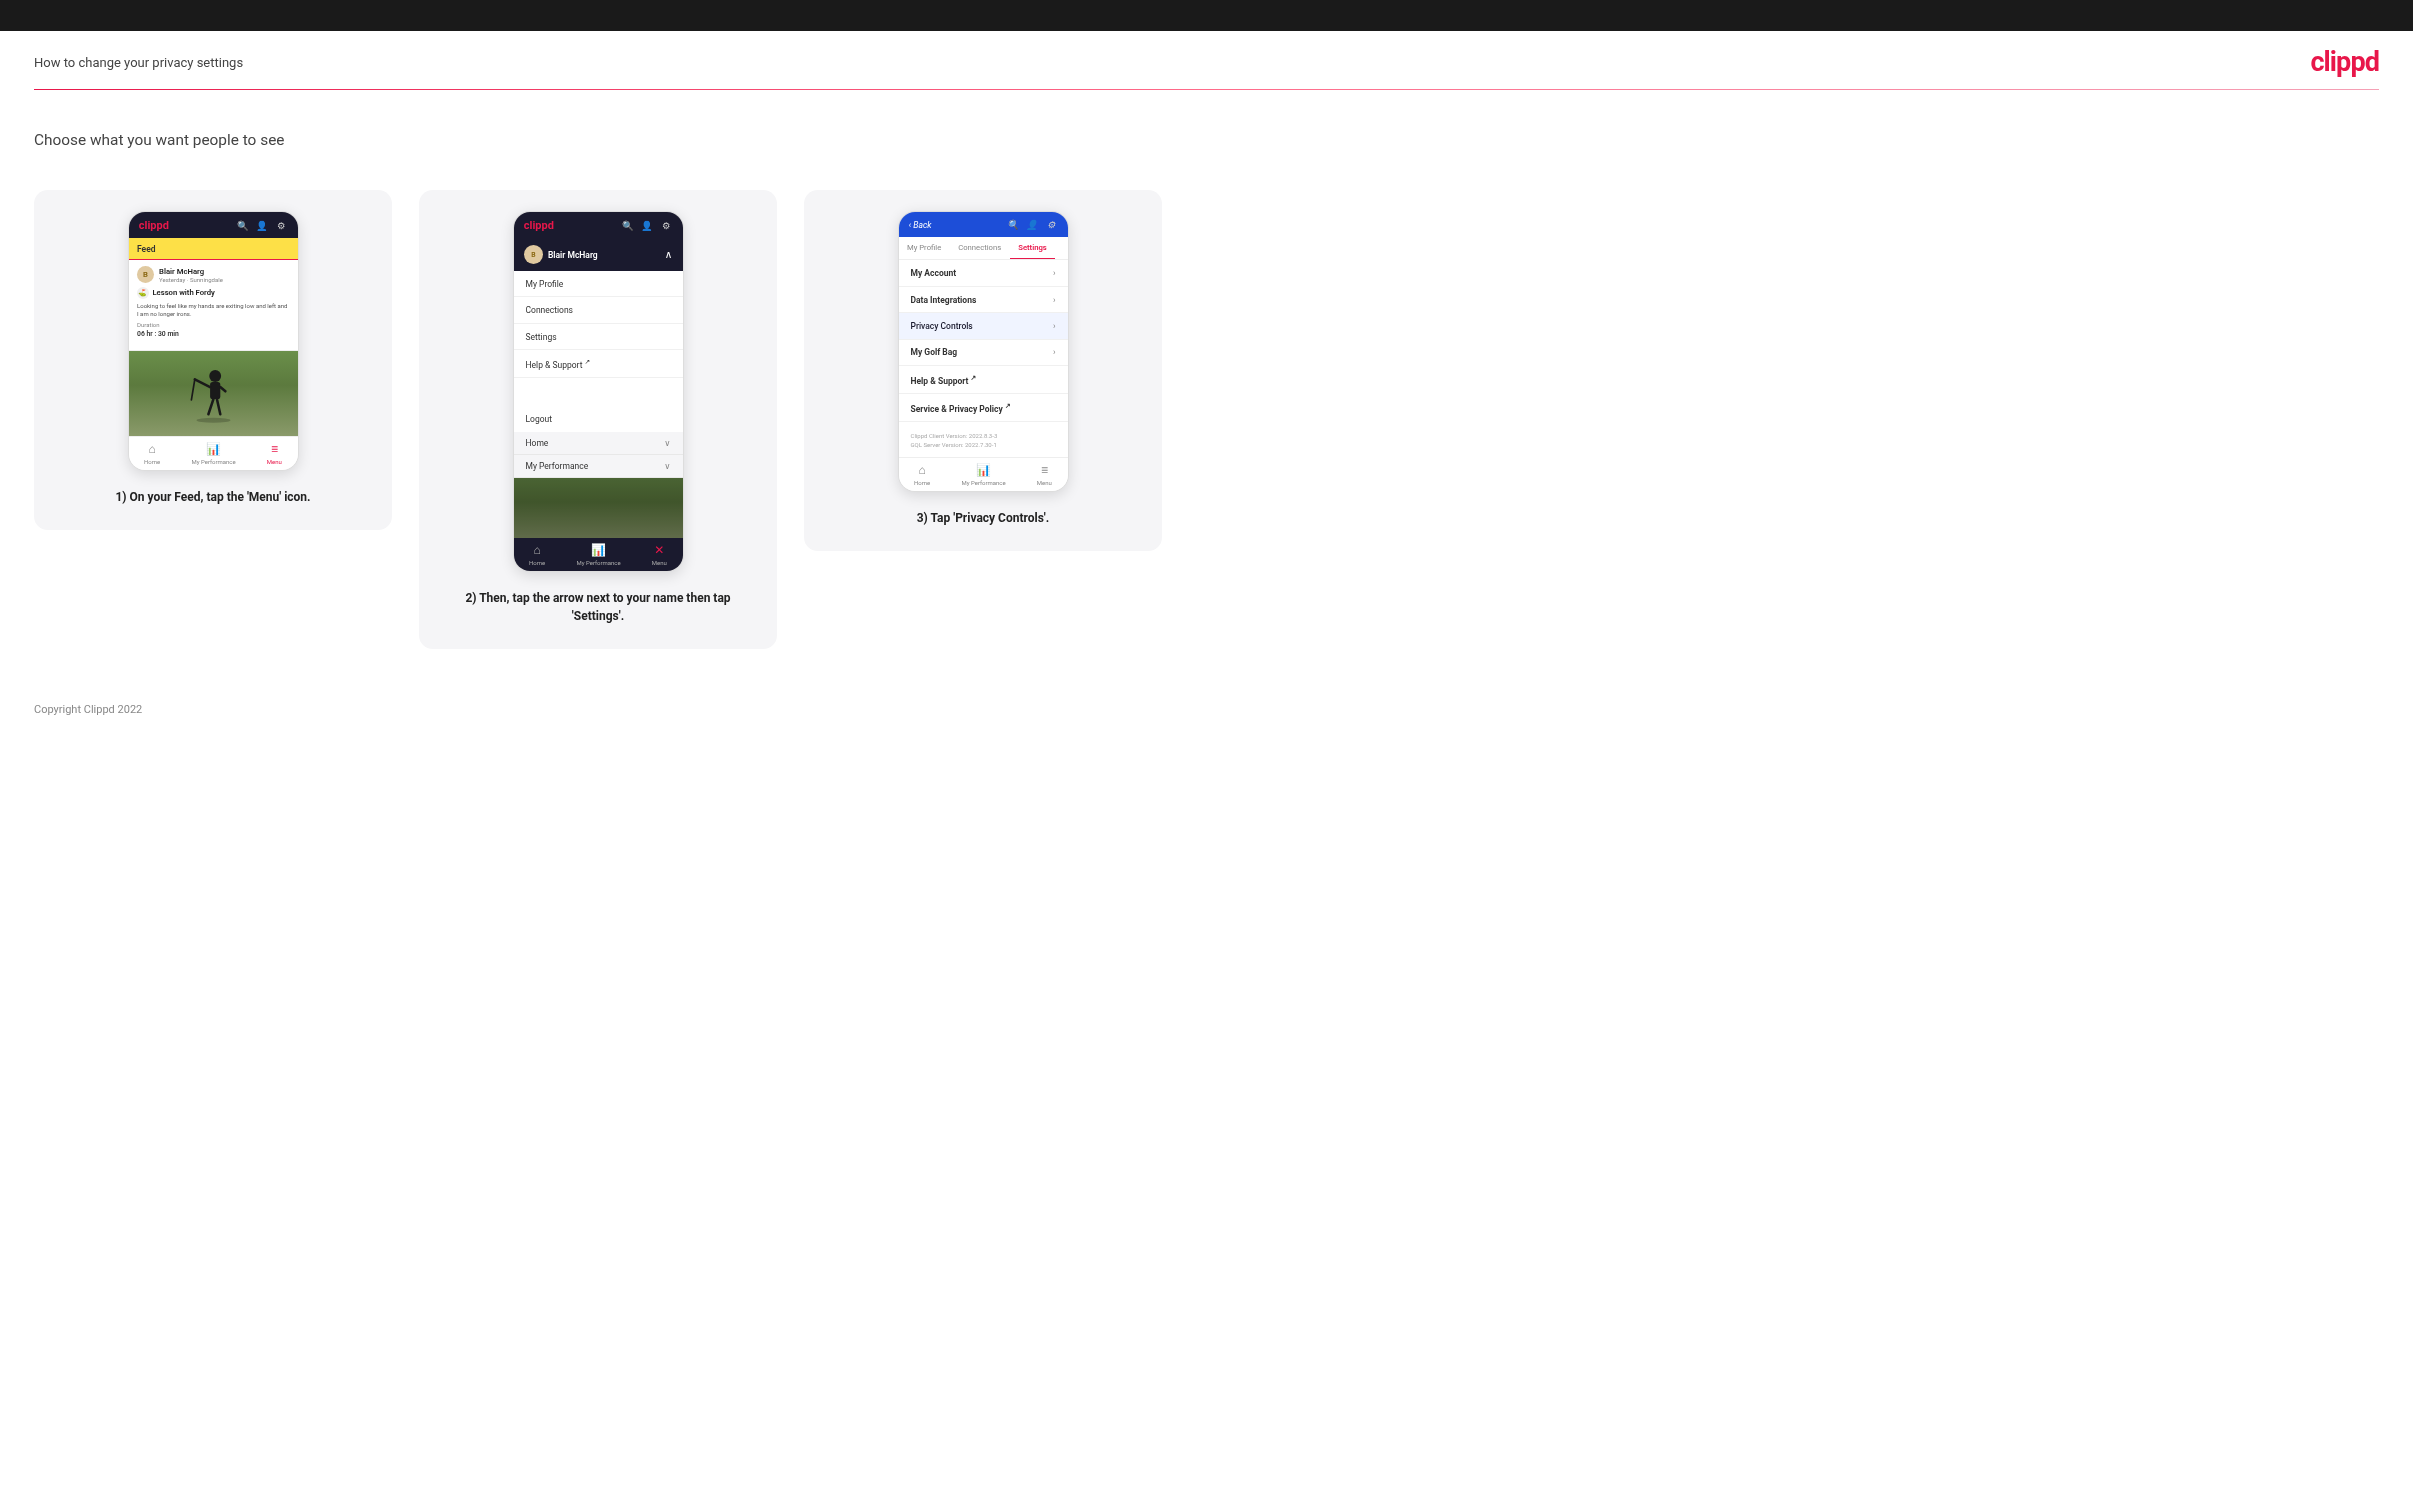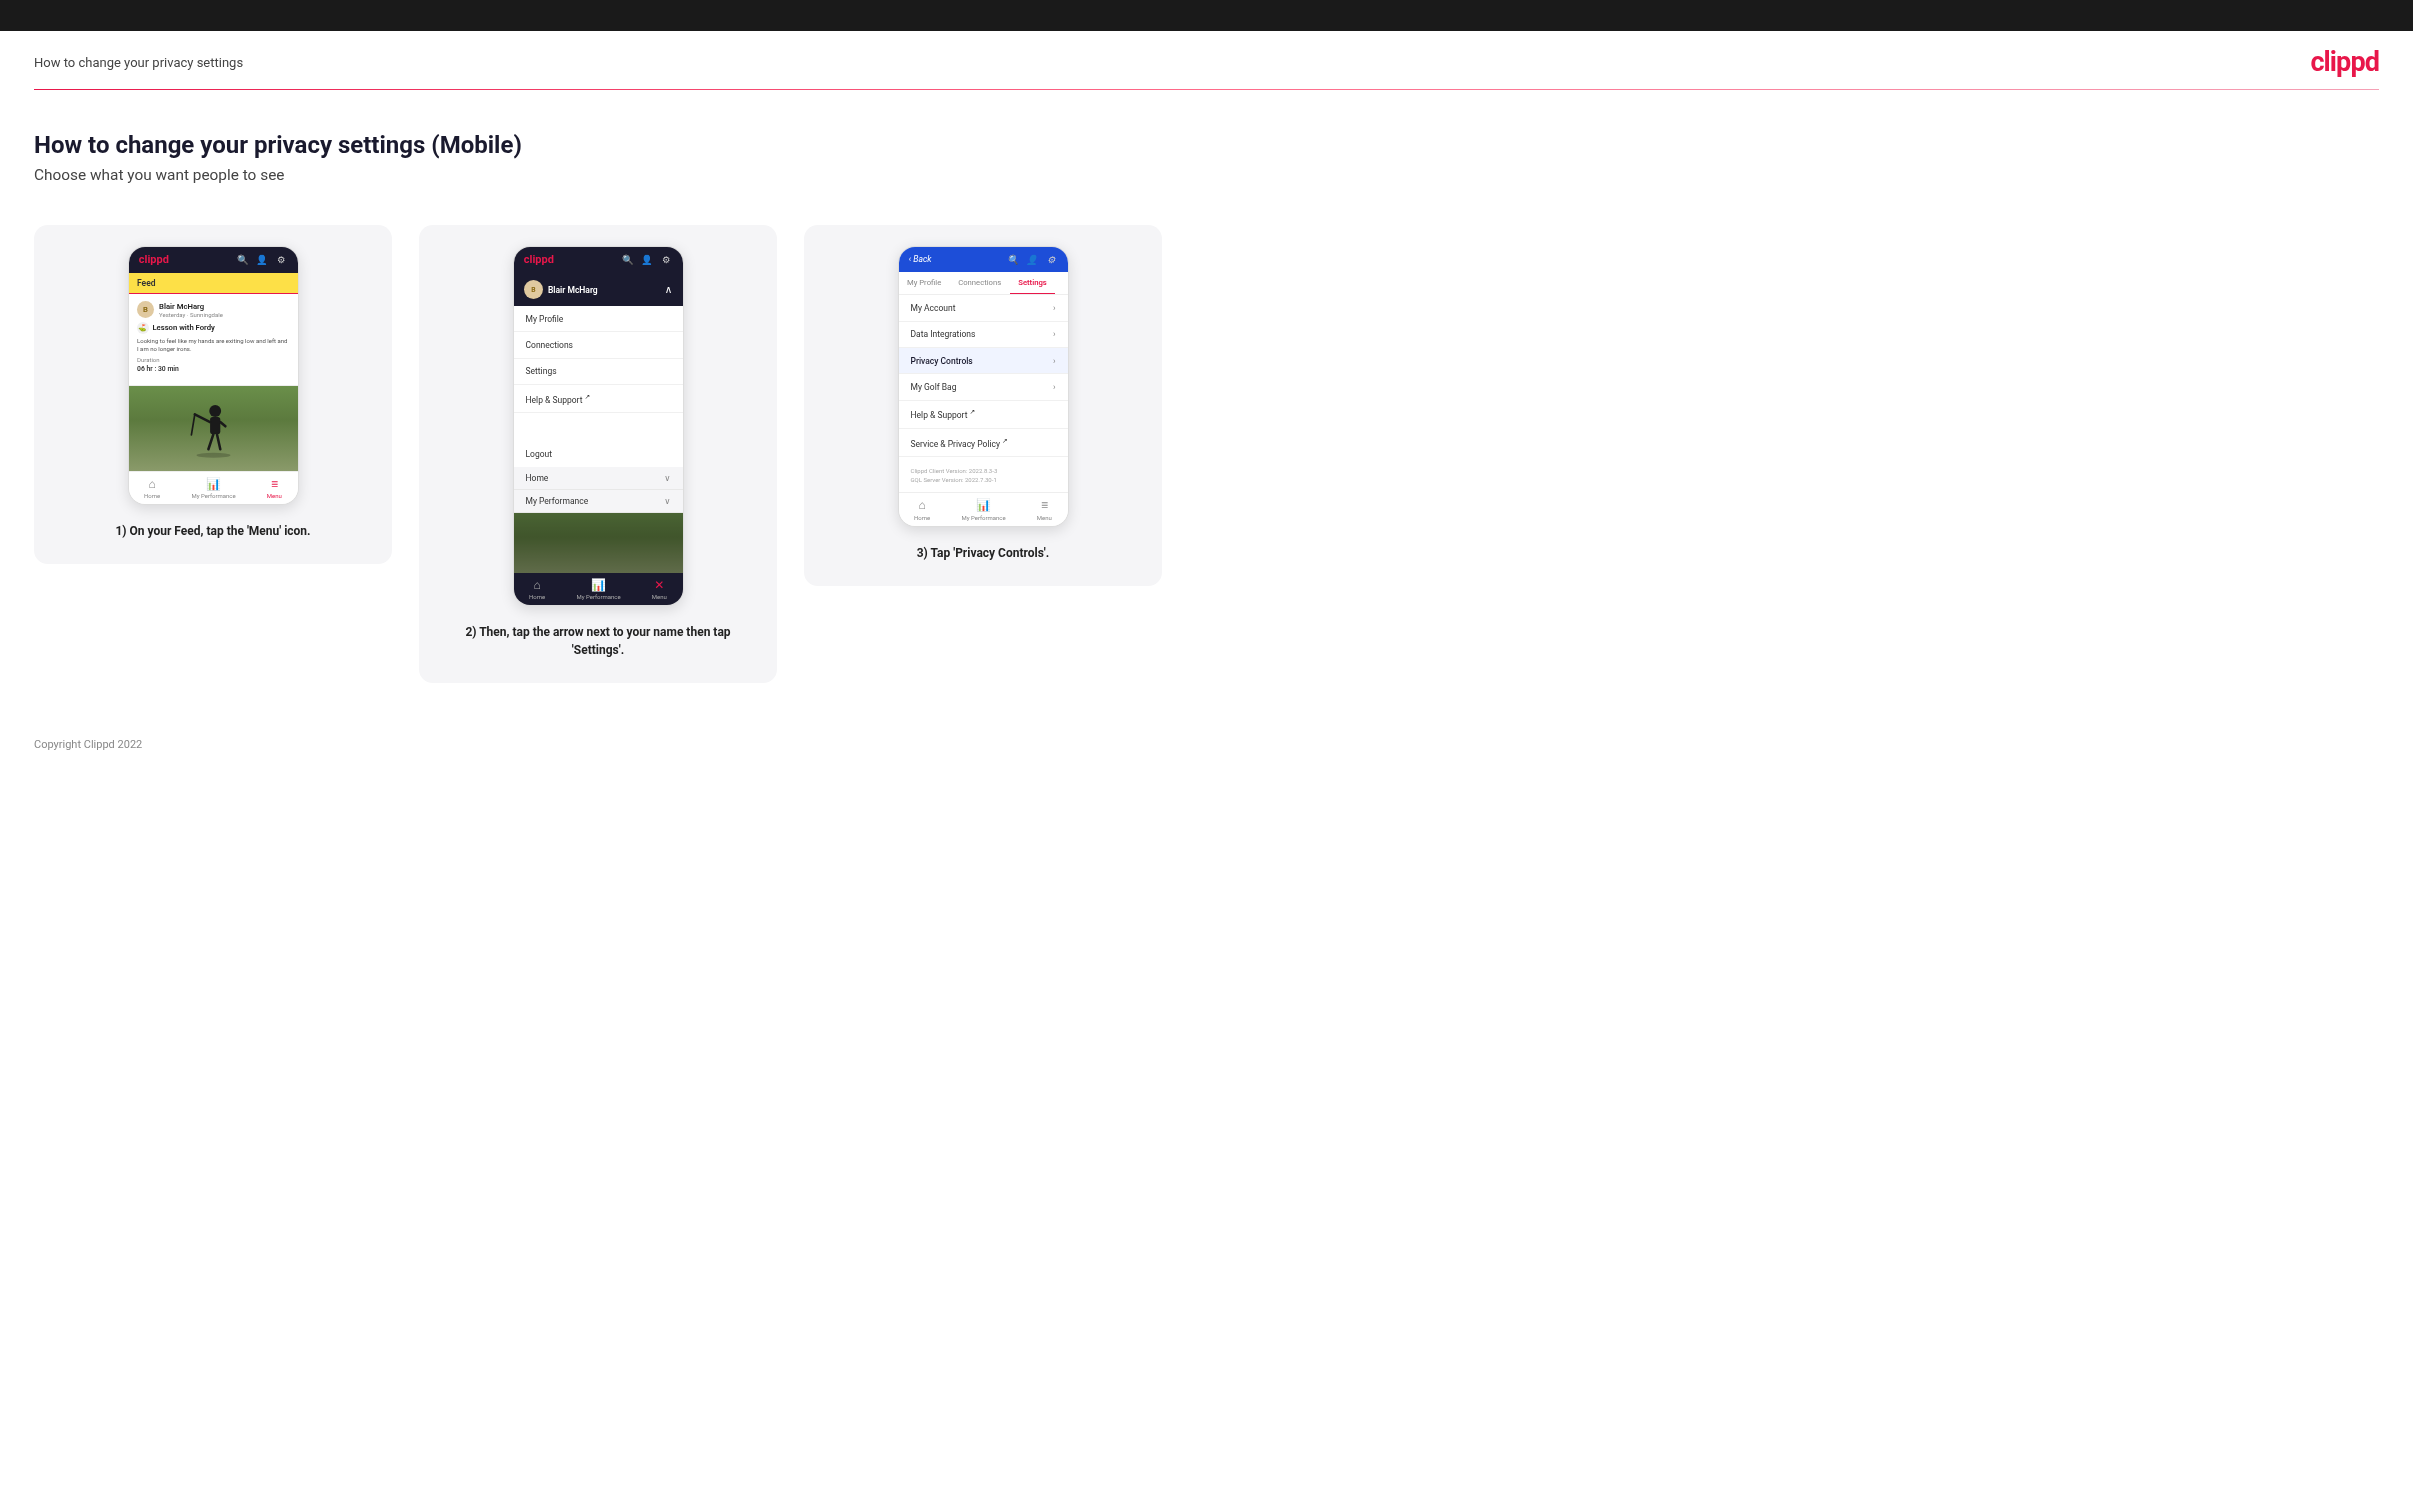--- a/index.html
+++ b/index.html
@@ -395,20 +395,21 @@
       display: flex;
       align-items: center;
       justify-content: space-between;
       padding: 7.7px 12px;
       border-bottom: 0.9px solid #f0f0f0;
       background: #fff;
     }
     .phone3-item-label {
       font-size: 8.5px;
       color: #333;
+      font-weight: bold;
     }
     .phone3-item-label.active {
       color: #1a1a2e;
       font-weight: 500;
     }
     .phone3-chevron {
       font-size: 8.5px;
       color: #888;
     }
     .phone3-highlight {
@@ -472,21 +473,20 @@
 
 <div class="header">
   <span class="header-title">How to change your privacy settings</span>
   <span class="logo">clippd</span>
 </div>
 
 <div class="header-divider"></div>
 
 <div class="main">
 
-  <h1 class="page-heading">How to change your privacy settings (Mobile)</h1>
   <p class="page-subheading">Choose what you want people to see</p>
 
   <div class="steps-container">
 
     <div class="step-card">
       <div class="phone-mockup">
 
         <div class="phone1-nav">
           <span class="phone1-logo">clippd</span>
           <div class="phone1-icons">

